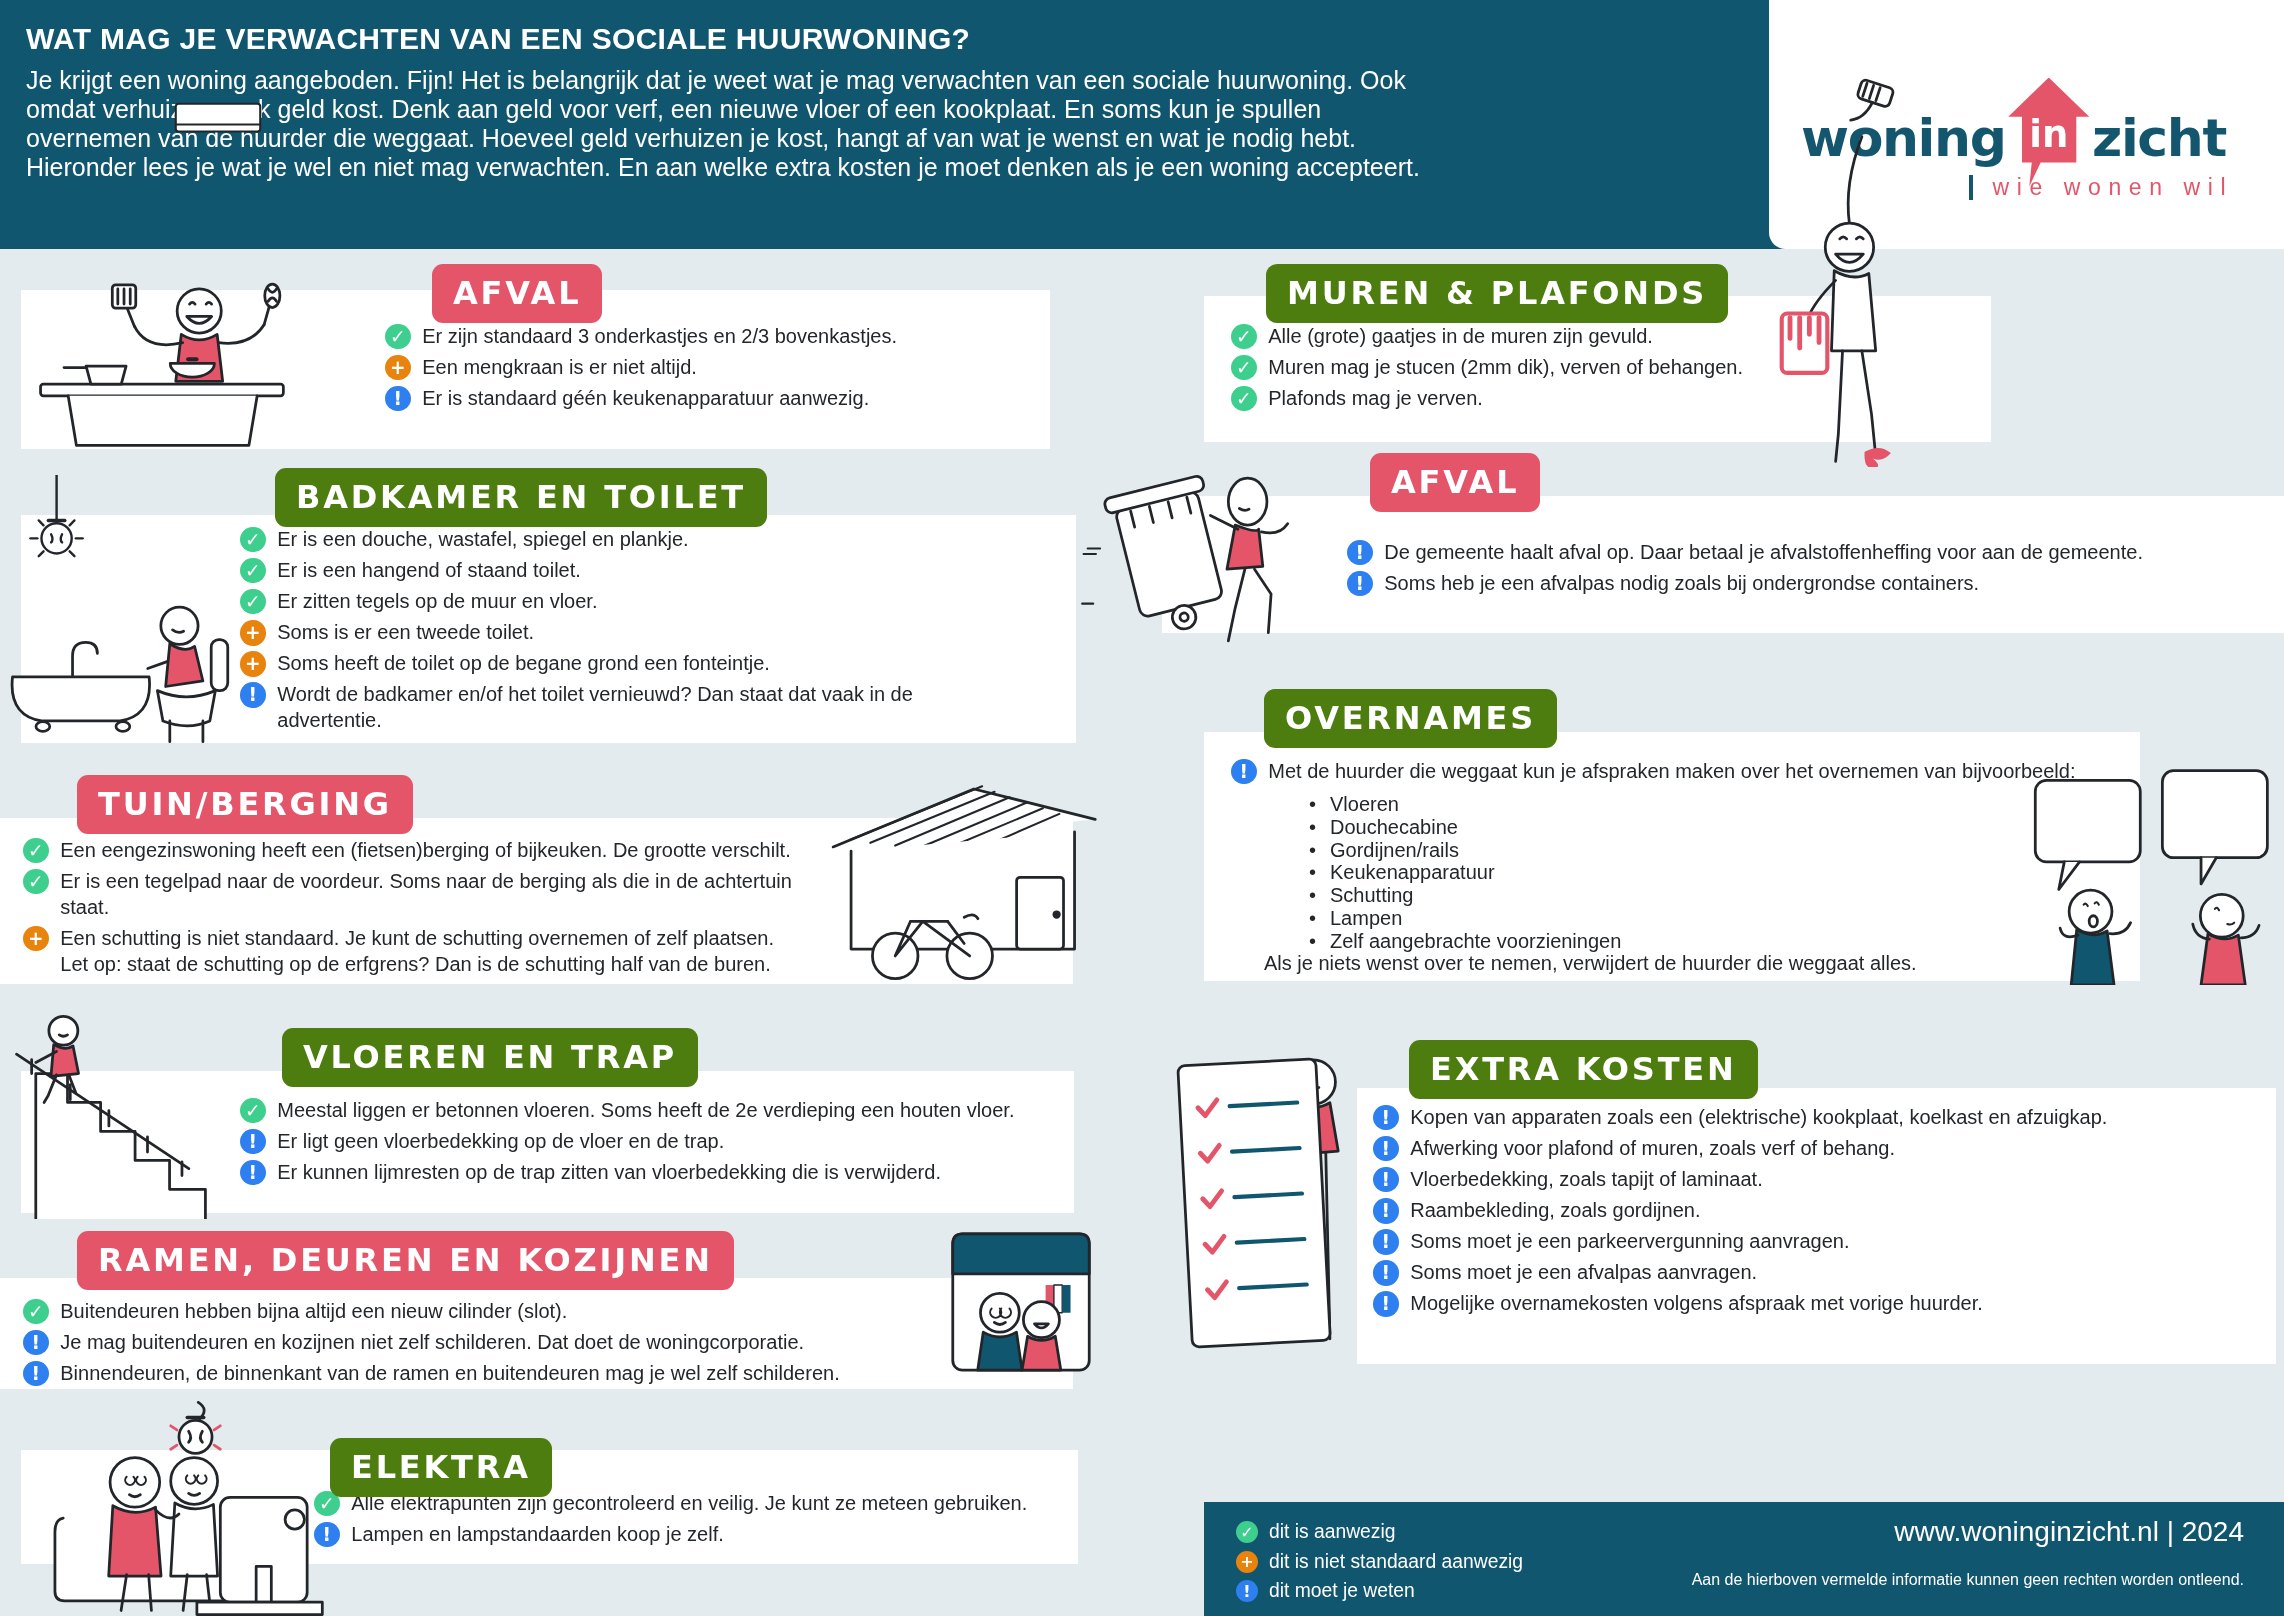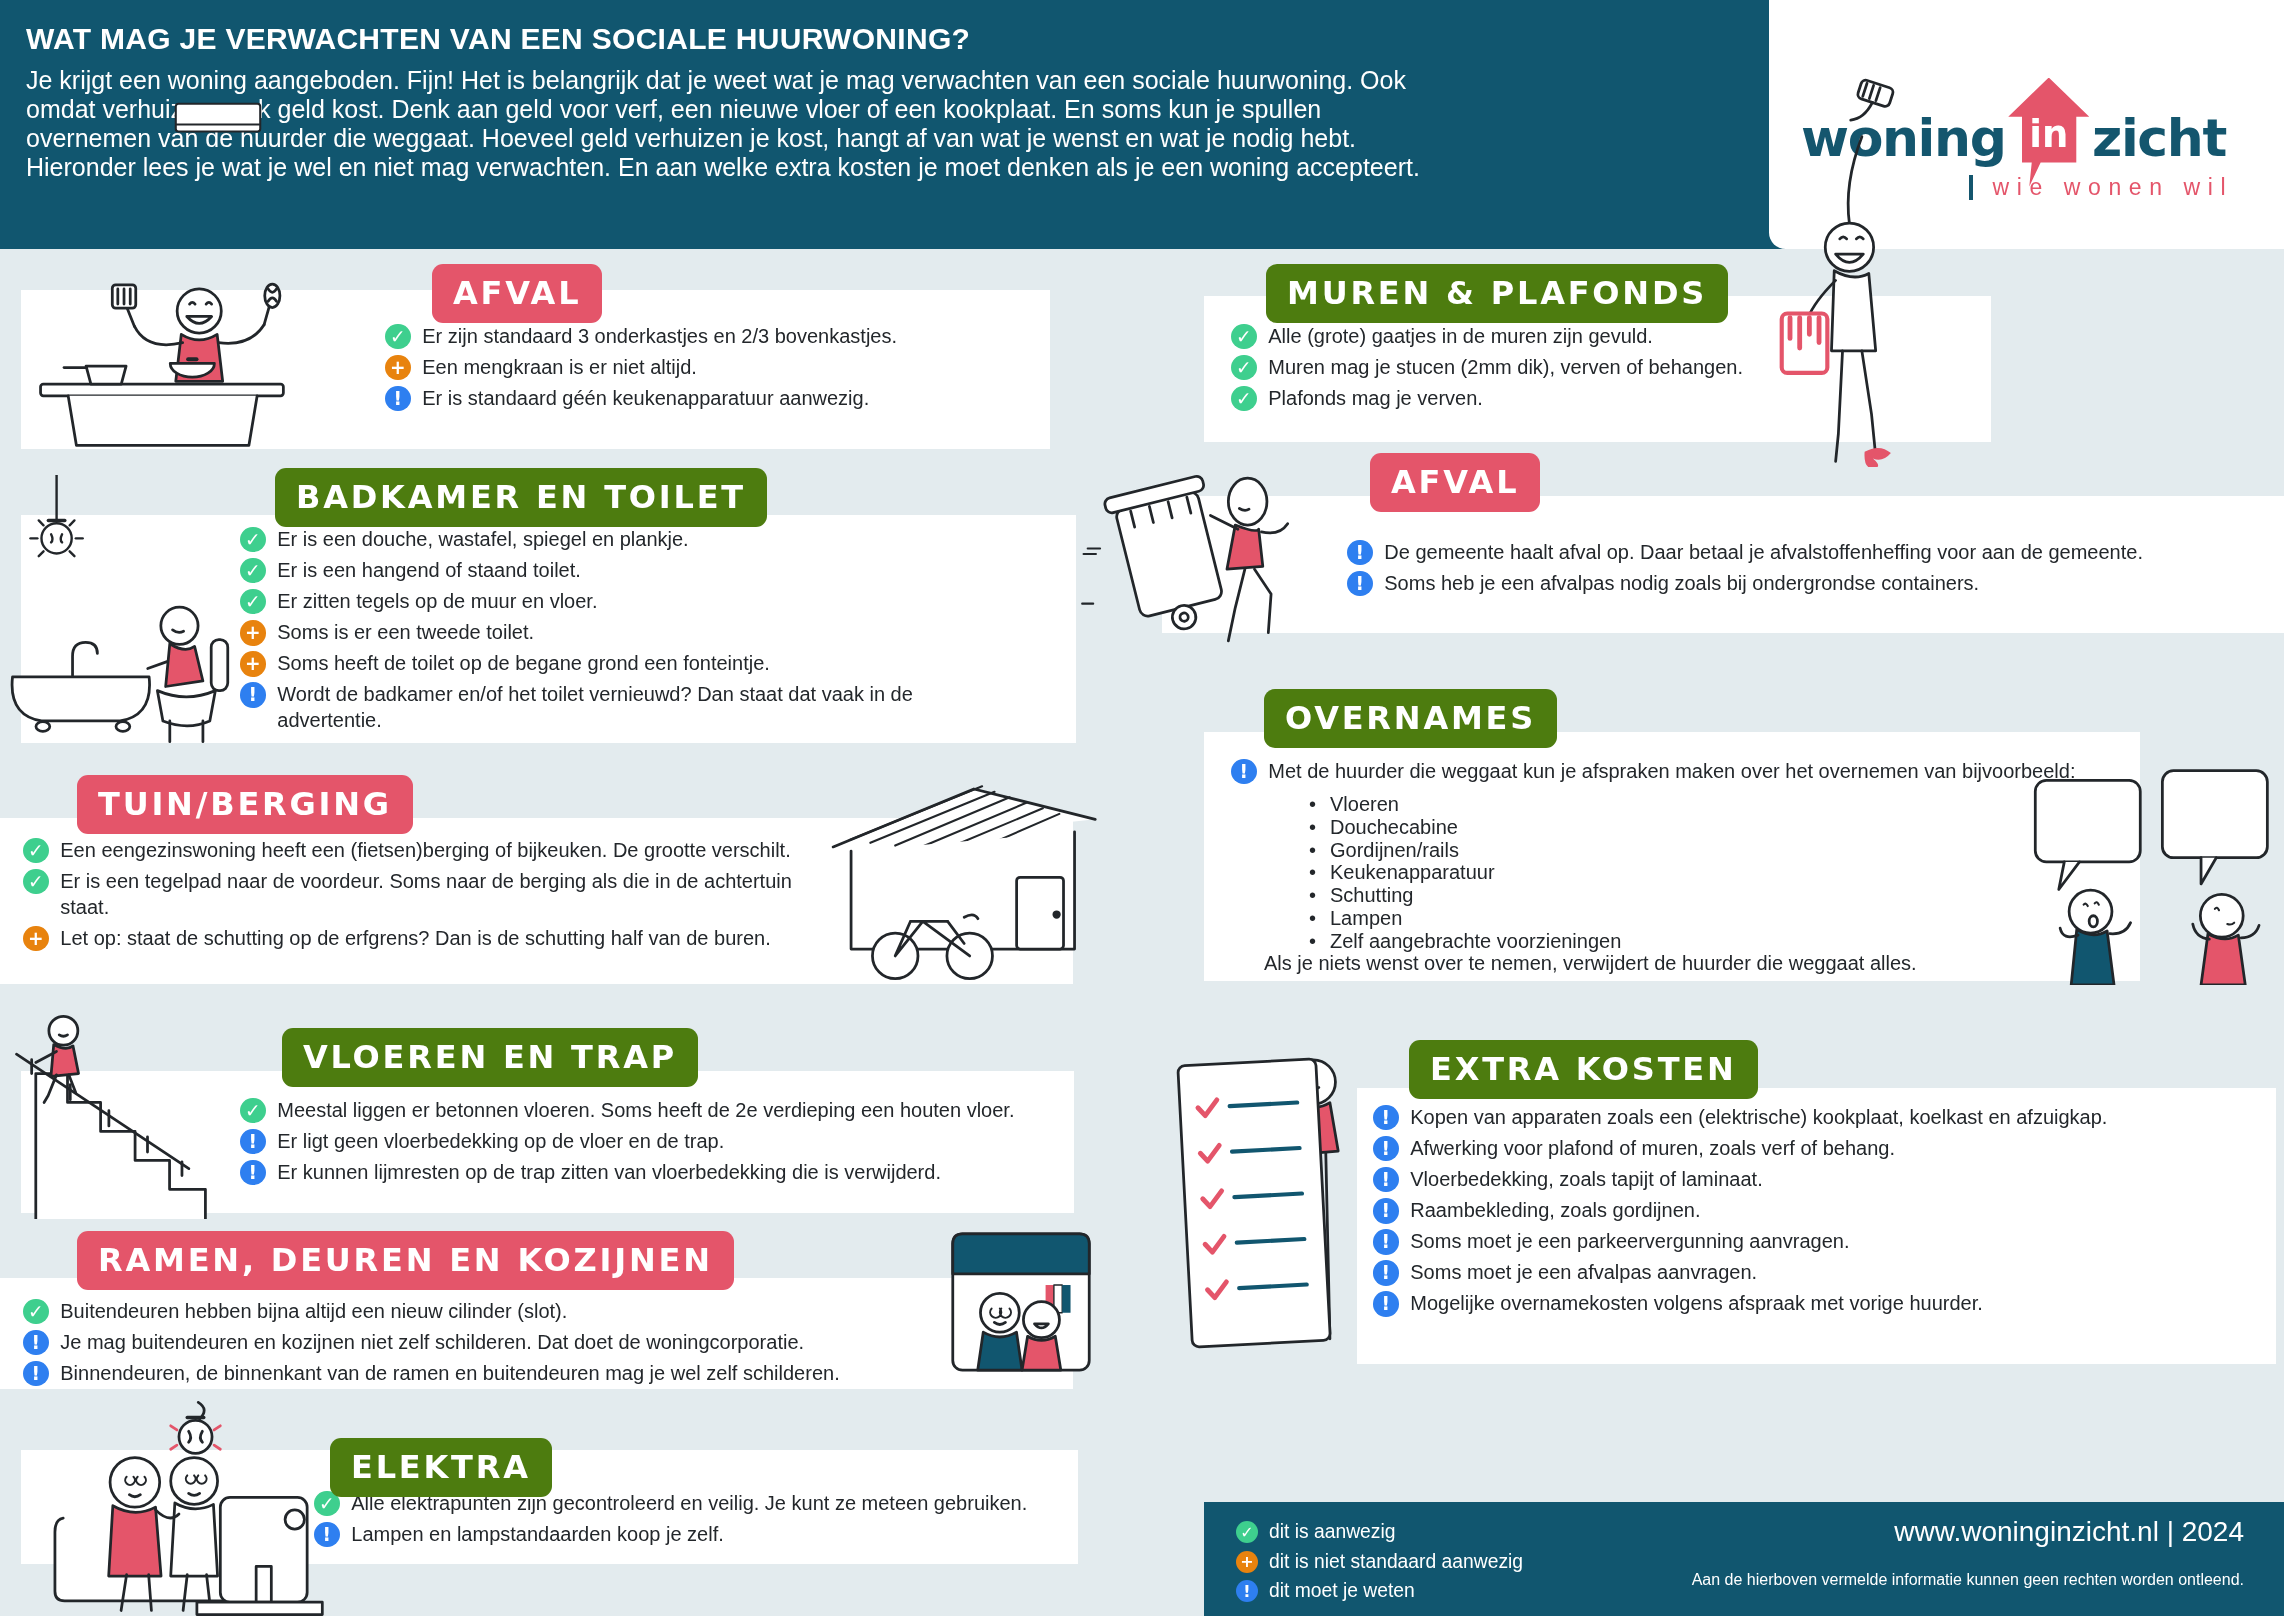--- a/index.html
+++ b/index.html
@@ -401,20 +401,21 @@
     <div class="row">
         <span class="ic check">✓</span>
         <span class="txt">
           <span class="ln">Er is een tegelpad naar de voordeur. Soms naar de berging als die in de achtertuin</span>
           <span class="ln">staat.</span>
         </span>
       </div>
     <div class="row">
         <span class="ic plus">+</span>
         <span class="txt">
+          <span class="ln">Een schutting is niet standaard. Je kunt de schutting overnemen of zelf plaatsen.</span>
           <span class="ln">Let op: staat de schutting op de erfgrens? Dan is de schutting half van de buren.</span>
         </span>
       </div>
   </div>
 
   <div class="rows" style="left:1231px;top:758px">
     <div class="row">
         <span class="ic info">!</span>
         <span class="txt">
           <span class="ln">Met de huurder die weggaat kun je afspraken maken over het overnemen van bijvoorbeeld:</span>

